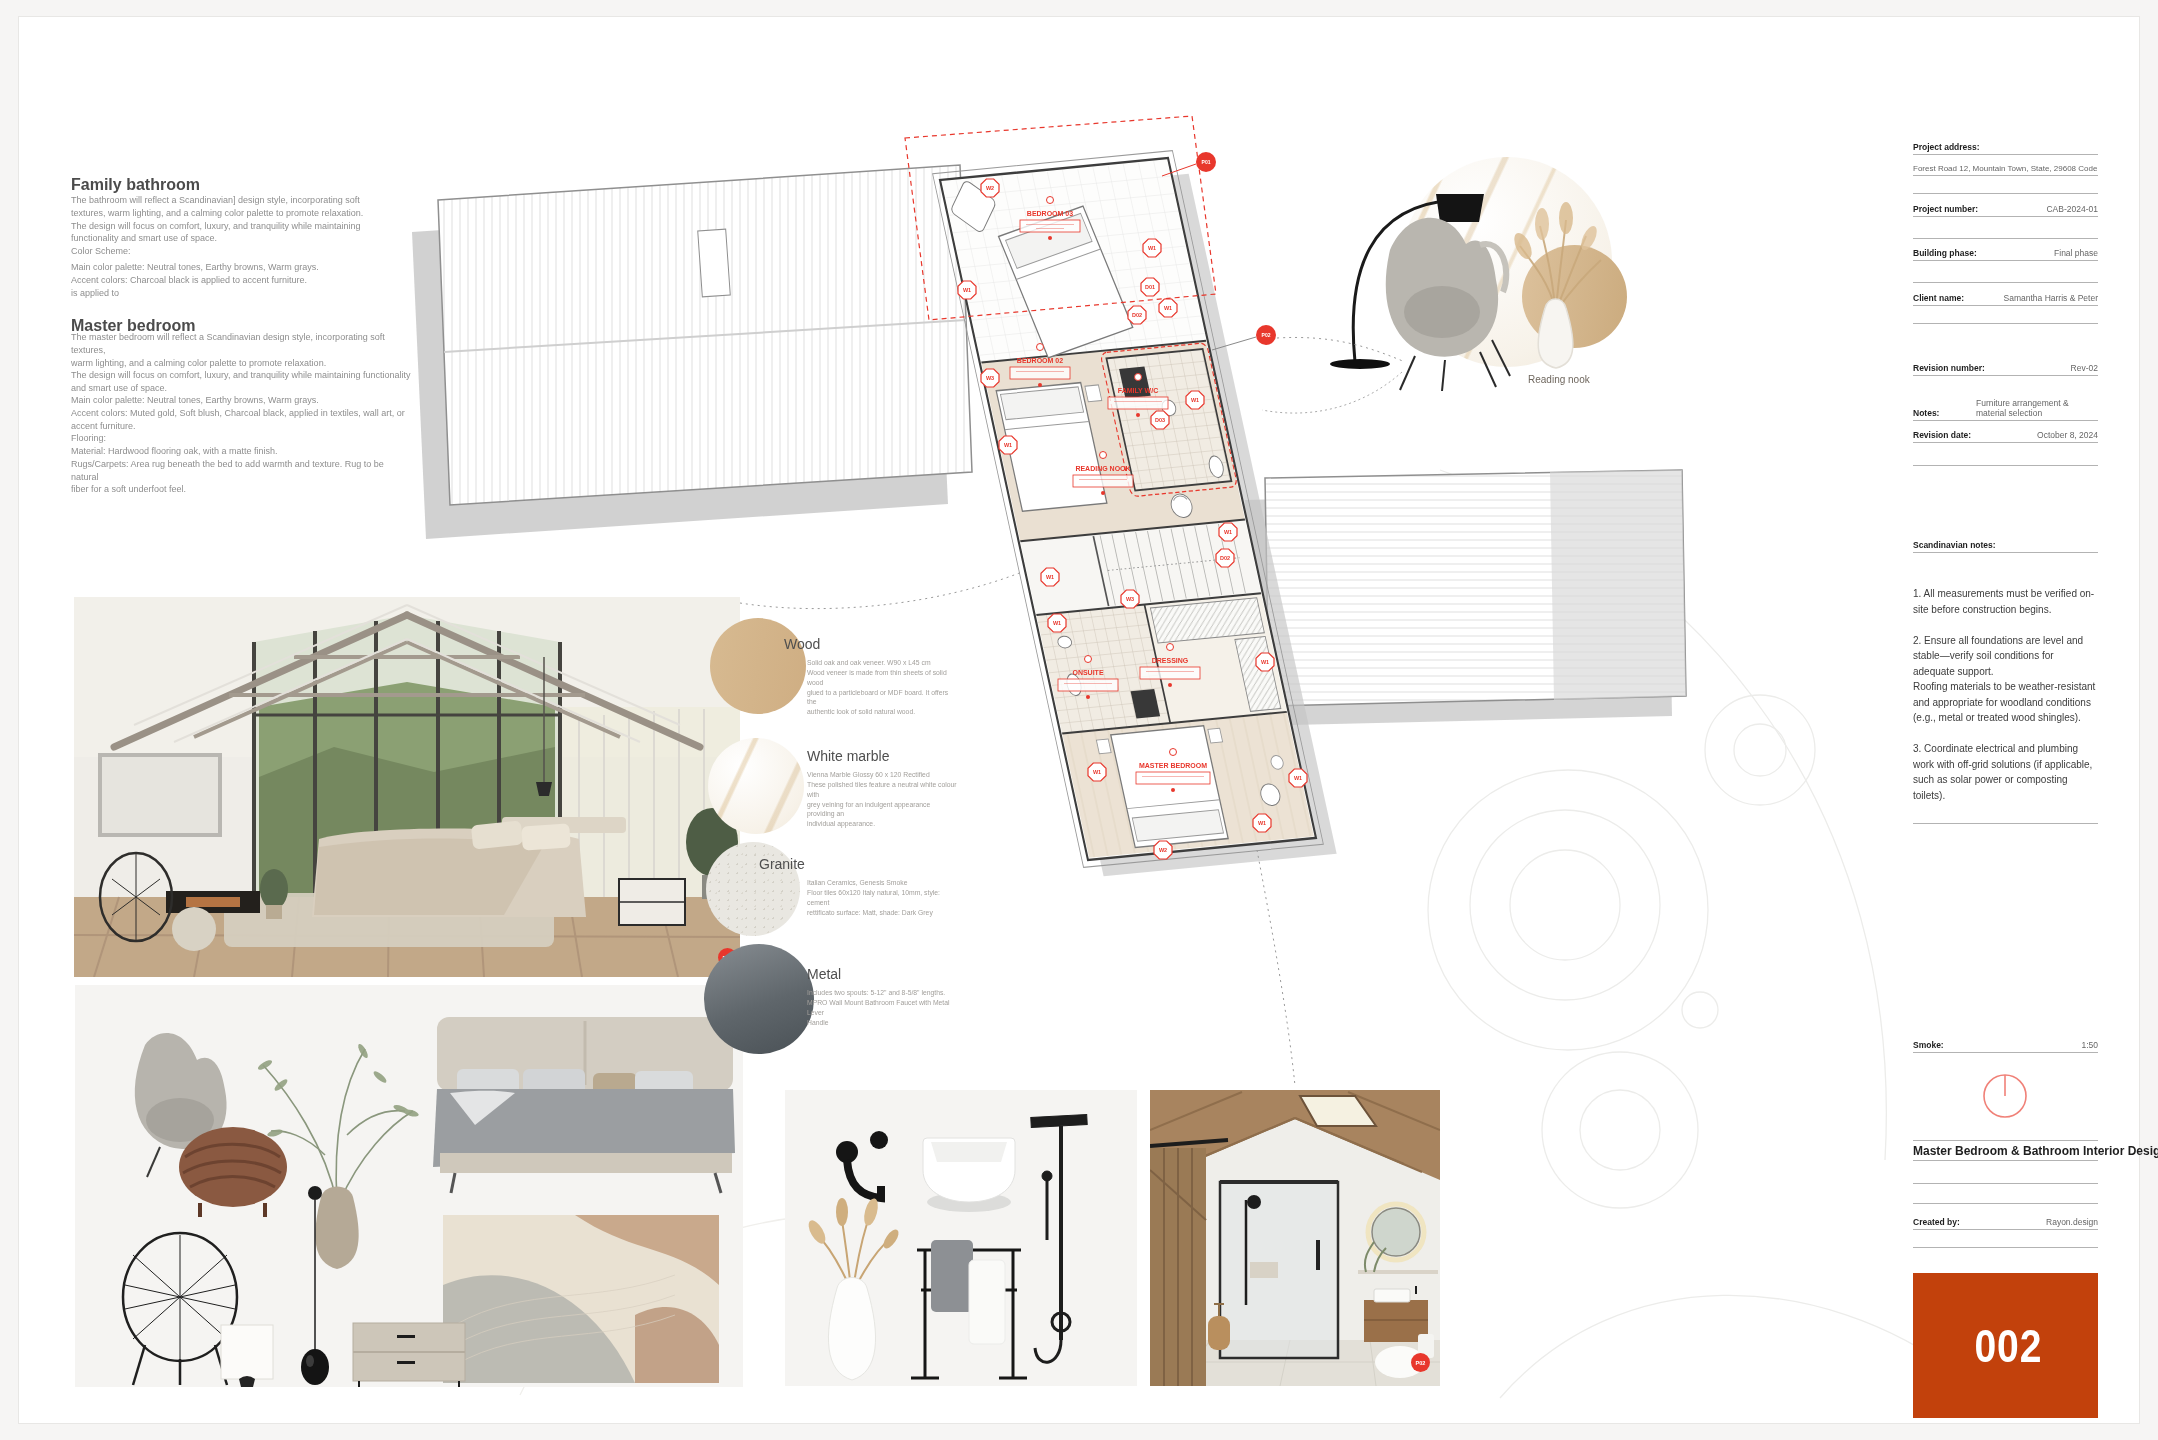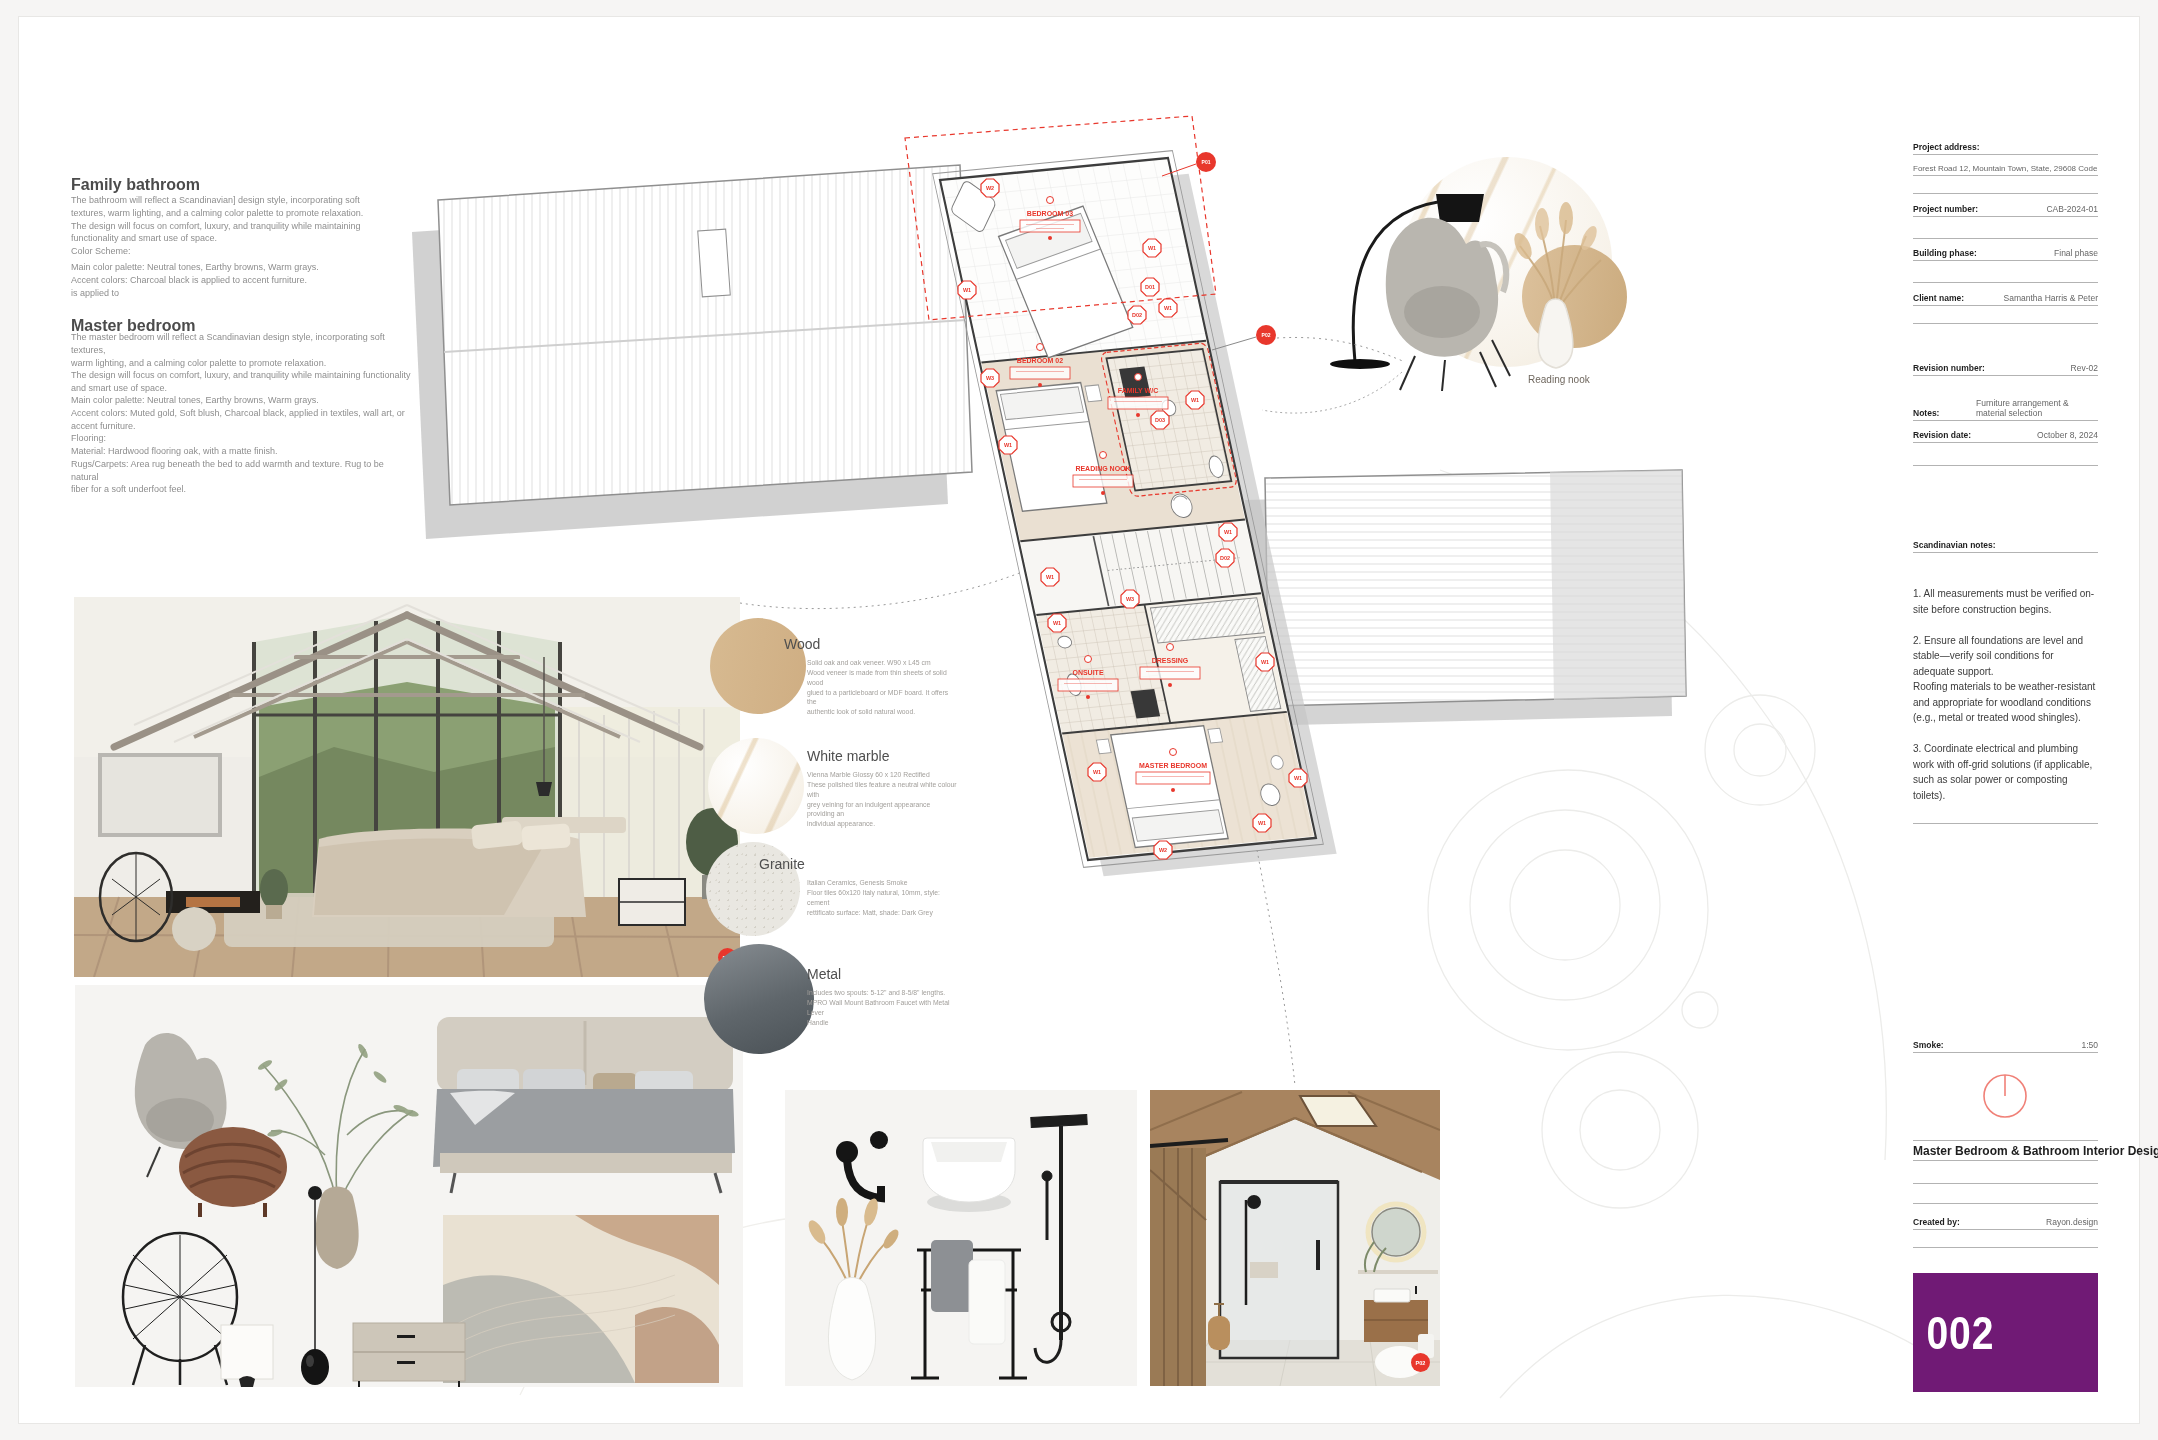--- a/index.html
+++ b/index.html
@@ -10,21 +10,21 @@
   
   .brand{position:absolute;top:40px;right:55px;text-align:right;}
   .brand h1{margin:0;font-size:30px;font-weight:800;letter-spacing:-.5px;color:#101010;transform:scale(.9,1.1);transform-origin:right top;white-space:nowrap;}
   .brand .sub{margin-top:8px;font-size:11px;font-weight:700;color:#e8372c;}
   
   .sbrow{position:absolute;left:1913px;width:185px;border-bottom:1px solid #b3b3b3;display:flex;justify-content:space-between;align-items:flex-end;gap:4px;padding-bottom:2px;font-size:8.5px;color:#666;}
   .sbrow .lab{color:#1e1e1e;font-weight:700;white-space:nowrap;}
   .sbrow .val{text-align:left;}
   .sbempty{position:absolute;left:1913px;width:185px;border-bottom:1px solid #b3b3b3;}
   .consnotes{position:absolute;left:1913px;width:185px;font-size:10px;line-height:1.55;color:#3c3c3c;white-space:pre-line;}
-  .sheetbox{position:absolute;left:1913px;width:185px;height:119px;background:#701a75;display:flex;align-items:center;justify-content:flex-start;}
+  .sheetbox{position:absolute;left:1913px;width:185px;height:145px;background:#c2410c;display:flex;align-items:center;justify-content:center;}
   .sheetbox .num{font-size:46px;font-weight:700;color:#fff;letter-spacing:1px;padding-right:10px;transform:scaleX(.85);transform-origin:right center;}
   
   .noteh{position:absolute;font-size:16px;font-weight:700;color:#4b4b4b;}
   .notep{position:absolute;width:340px;font-size:9px;line-height:1.42;color:#8e8e8e;white-space:pre-line;}
   
   .swatch{position:absolute;border-radius:50%;}
   .matname{position:absolute;font-size:14px;color:#4f4f4f;}
   .matdesc{position:absolute;width:150px;font-size:6.8px;line-height:1.45;color:#a3a09c;white-space:pre-line;}
   
   .grayboard{position:absolute;background:#f5f4f2;}

